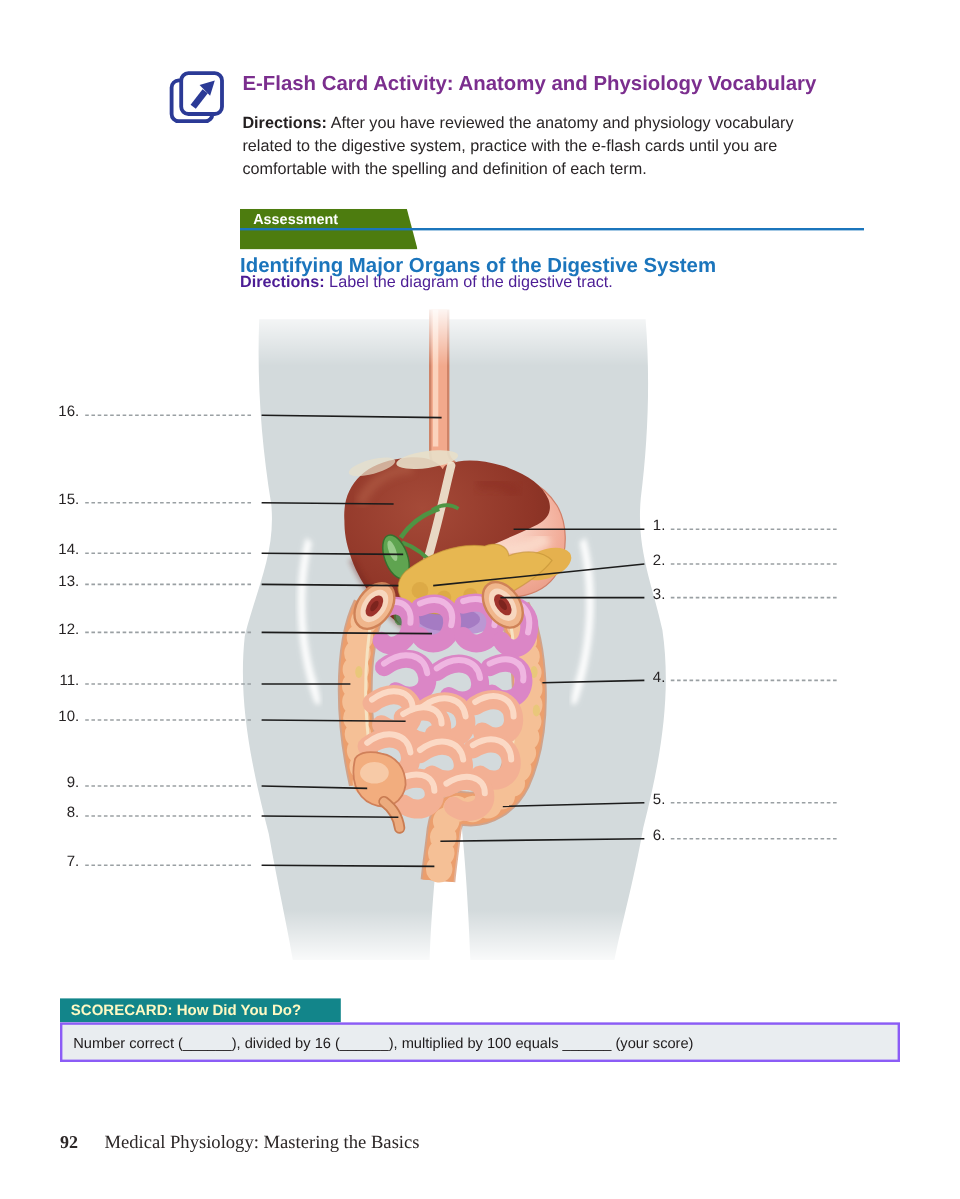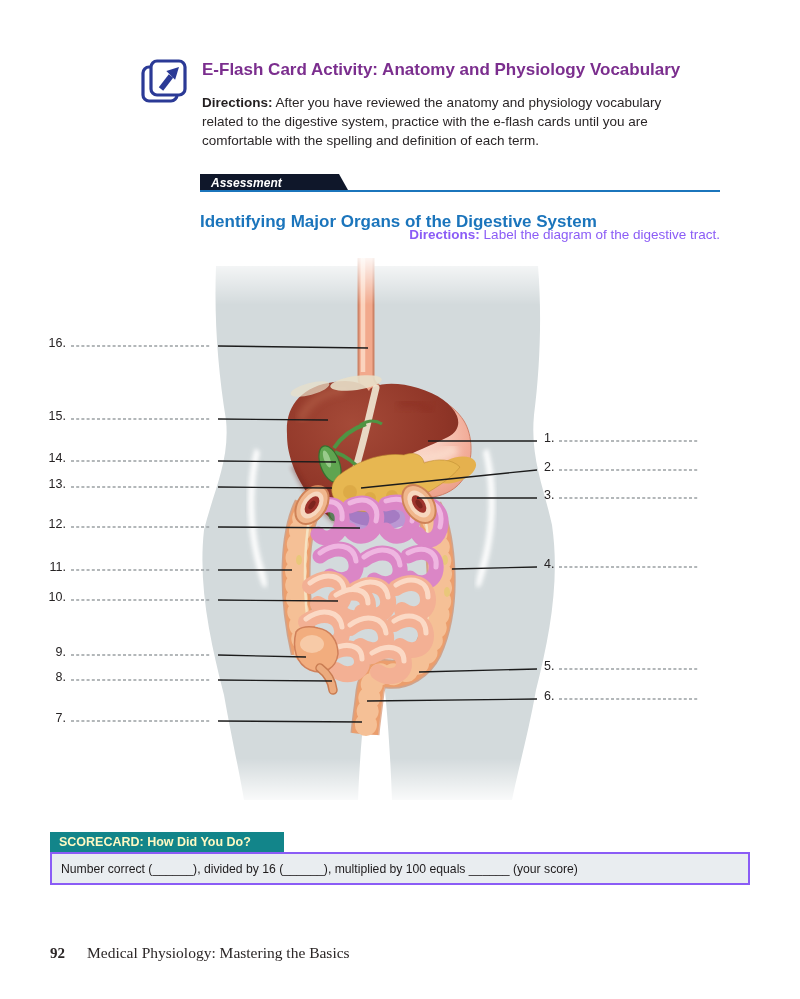--- a/index.html
+++ b/index.html
@@ -6,26 +6,26 @@
   .page{position:relative;width:800px;height:999px;background:#ffffff;overflow:hidden;
         font-family:"Liberation Sans","DejaVu Sans",sans-serif;color:#231f20;}
   .abs{position:absolute;}
 
   
   .eflash-title{left:202px;top:60px;width:560px;font-size:17px;font-weight:bold;color:#7b2e8e;}
   .directions{left:202px;top:93px;width:472px;font-size:13.5px;line-height:19px;color:#2a2627;}
   .directions b{color:#231f20;}
 
   
-  .banner{left:200px;top:174px;width:148px;height:16px;background:#0f172a;
+  .banner{left:200px;top:174px;width:148px;height:34px;background:#4d7c0f;
           clip-path:polygon(0 0,calc(100% - 9px) 0,100% 100%,0 100%);
-          color:#fff;font-size:12px;font-weight:bold;line-height:18px;padding-left:11px;box-sizing:border-box;font-style:italic;}
+          color:#fff;font-size:12px;font-weight:bold;line-height:18px;padding-left:11px;box-sizing:border-box;}
   .banner-rule{left:200px;top:190px;width:520px;height:2px;background:#1b75bc;}
   .section-title{left:200px;top:212px;width:560px;font-size:17px;font-weight:bold;color:#1b75bc;}
-  .directions2{left:200px;top:227px;width:520px;font-size:13.5px;color:#8b5cf6;text-align:right;}
+  .directions2{left:200px;top:227px;width:520px;font-size:13.5px;color:#4c1d95;}
 
   
   .diagram{left:0;top:252px;}
   .labelnum{font-family:"Liberation Sans","DejaVu Sans",sans-serif;font-size:12.5px;fill:#262324;}
   .labelnum.end{text-anchor:end;}
   .pointer{stroke:#1c1c1c;stroke-width:1.3;}
   .blank{stroke:#9aa0a3;stroke-width:1.3;stroke-dasharray:3 2.2;}
 
   
   .score-tab{left:50px;top:832px;width:234px;height:20px;background:#12858a;color:#fef9c3;

